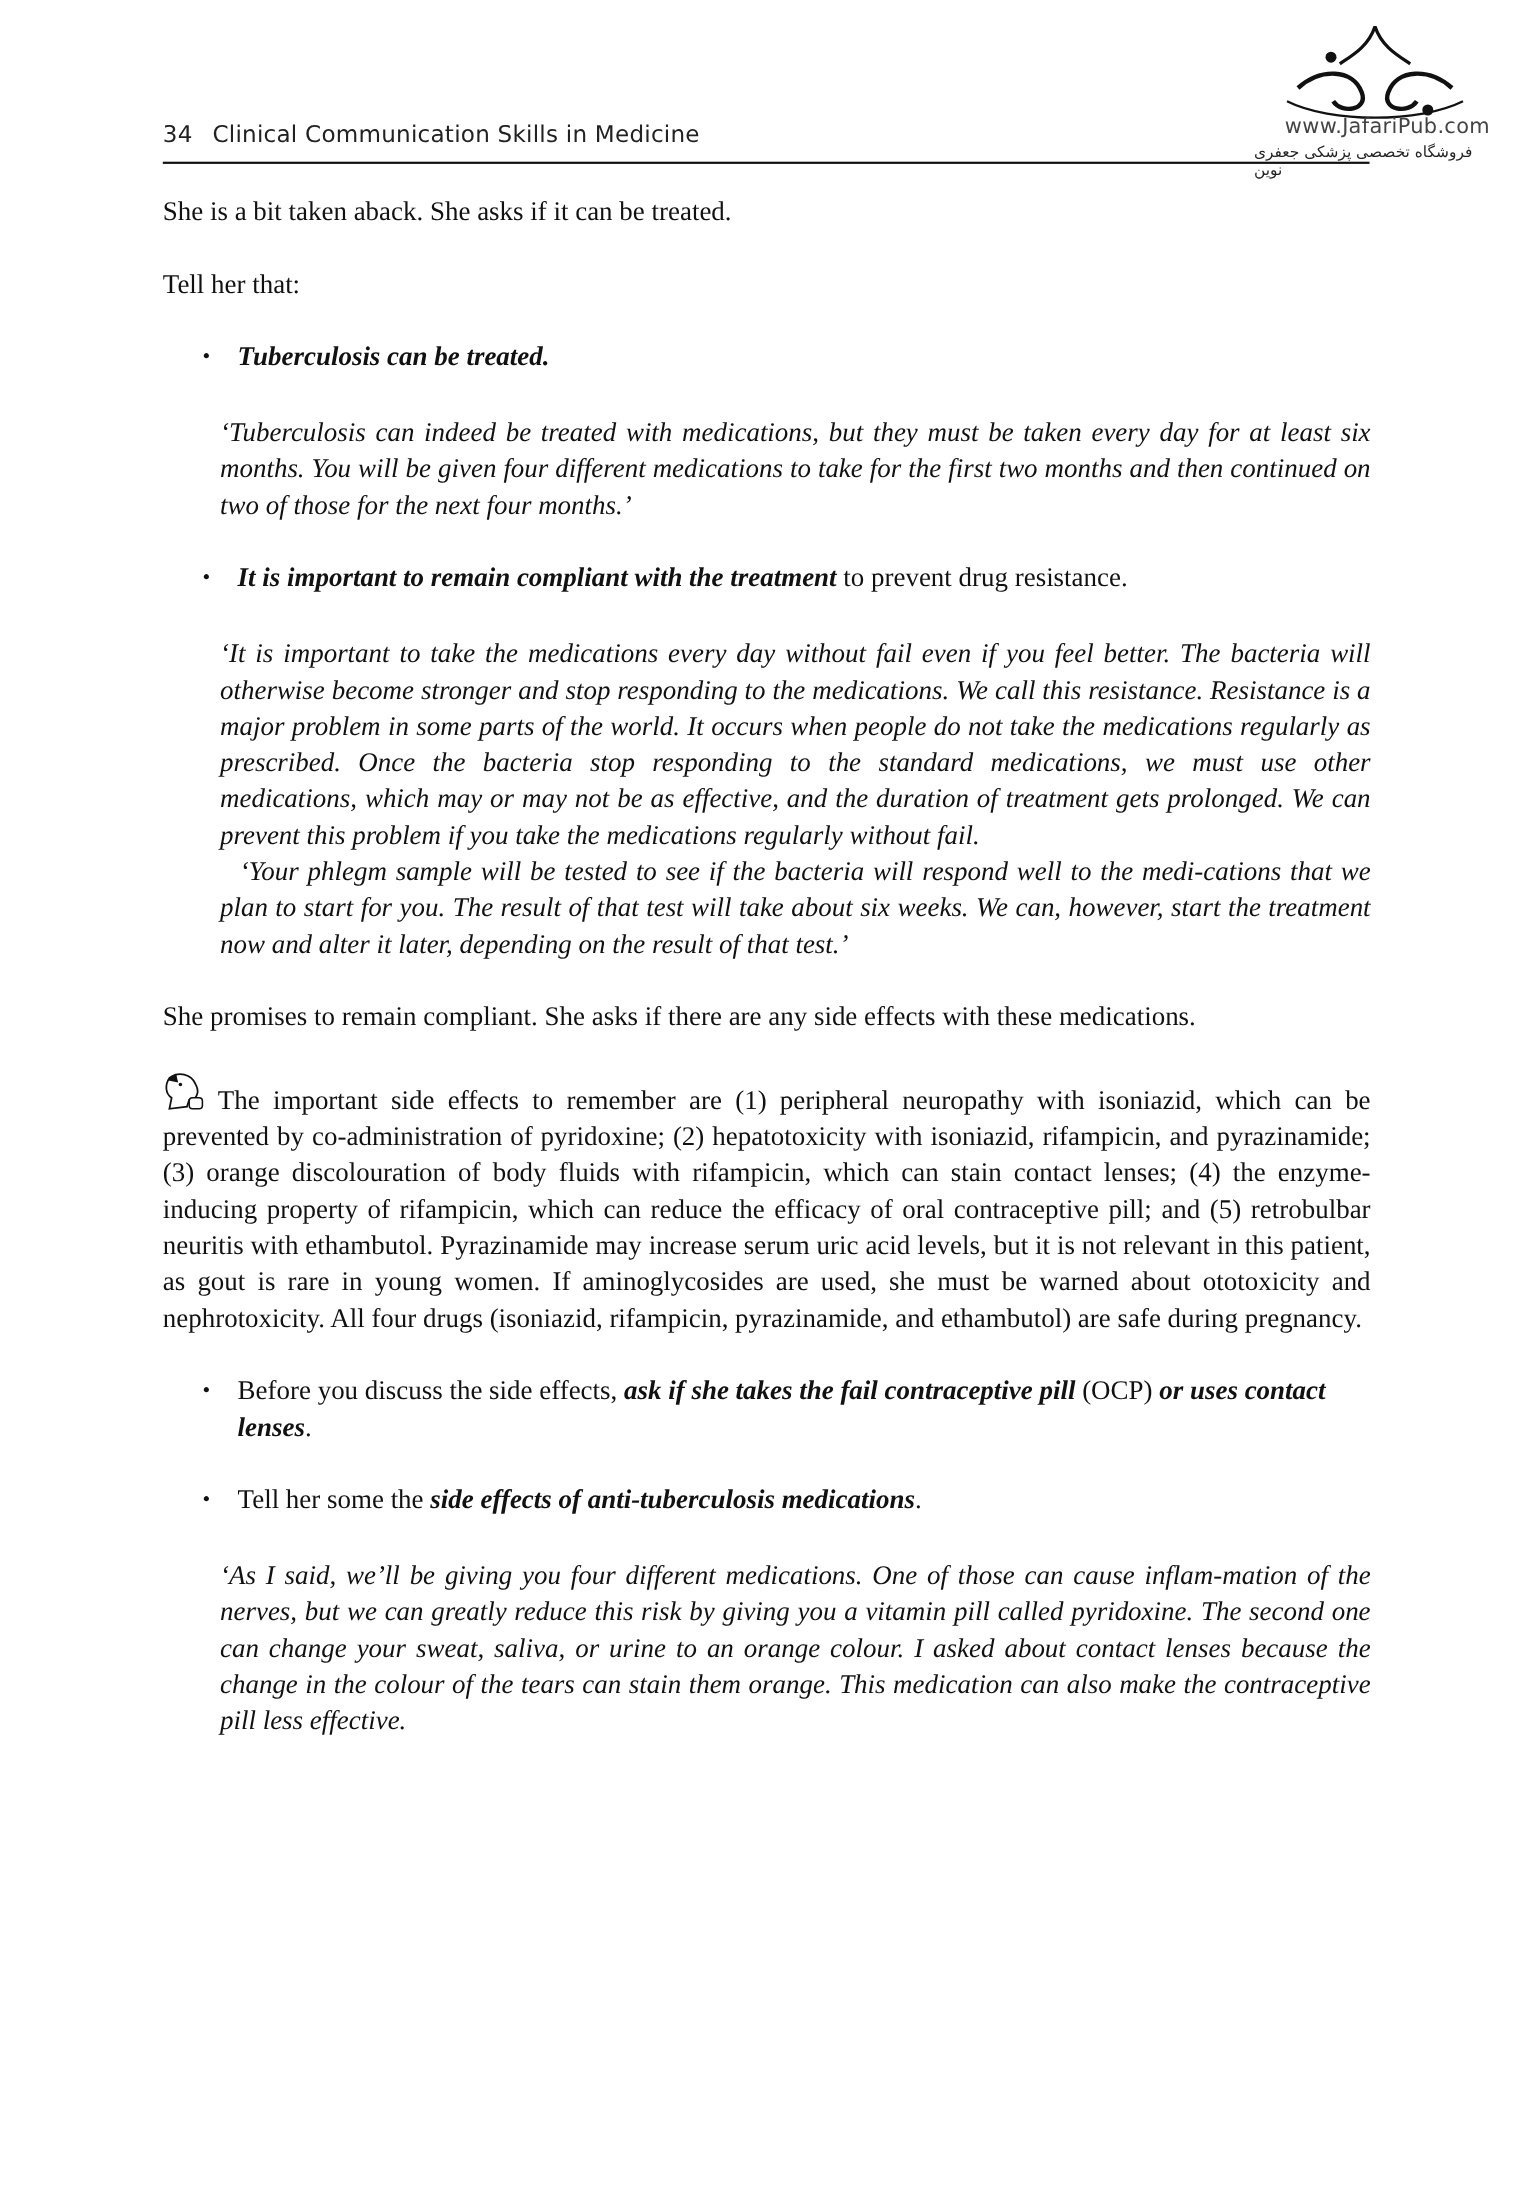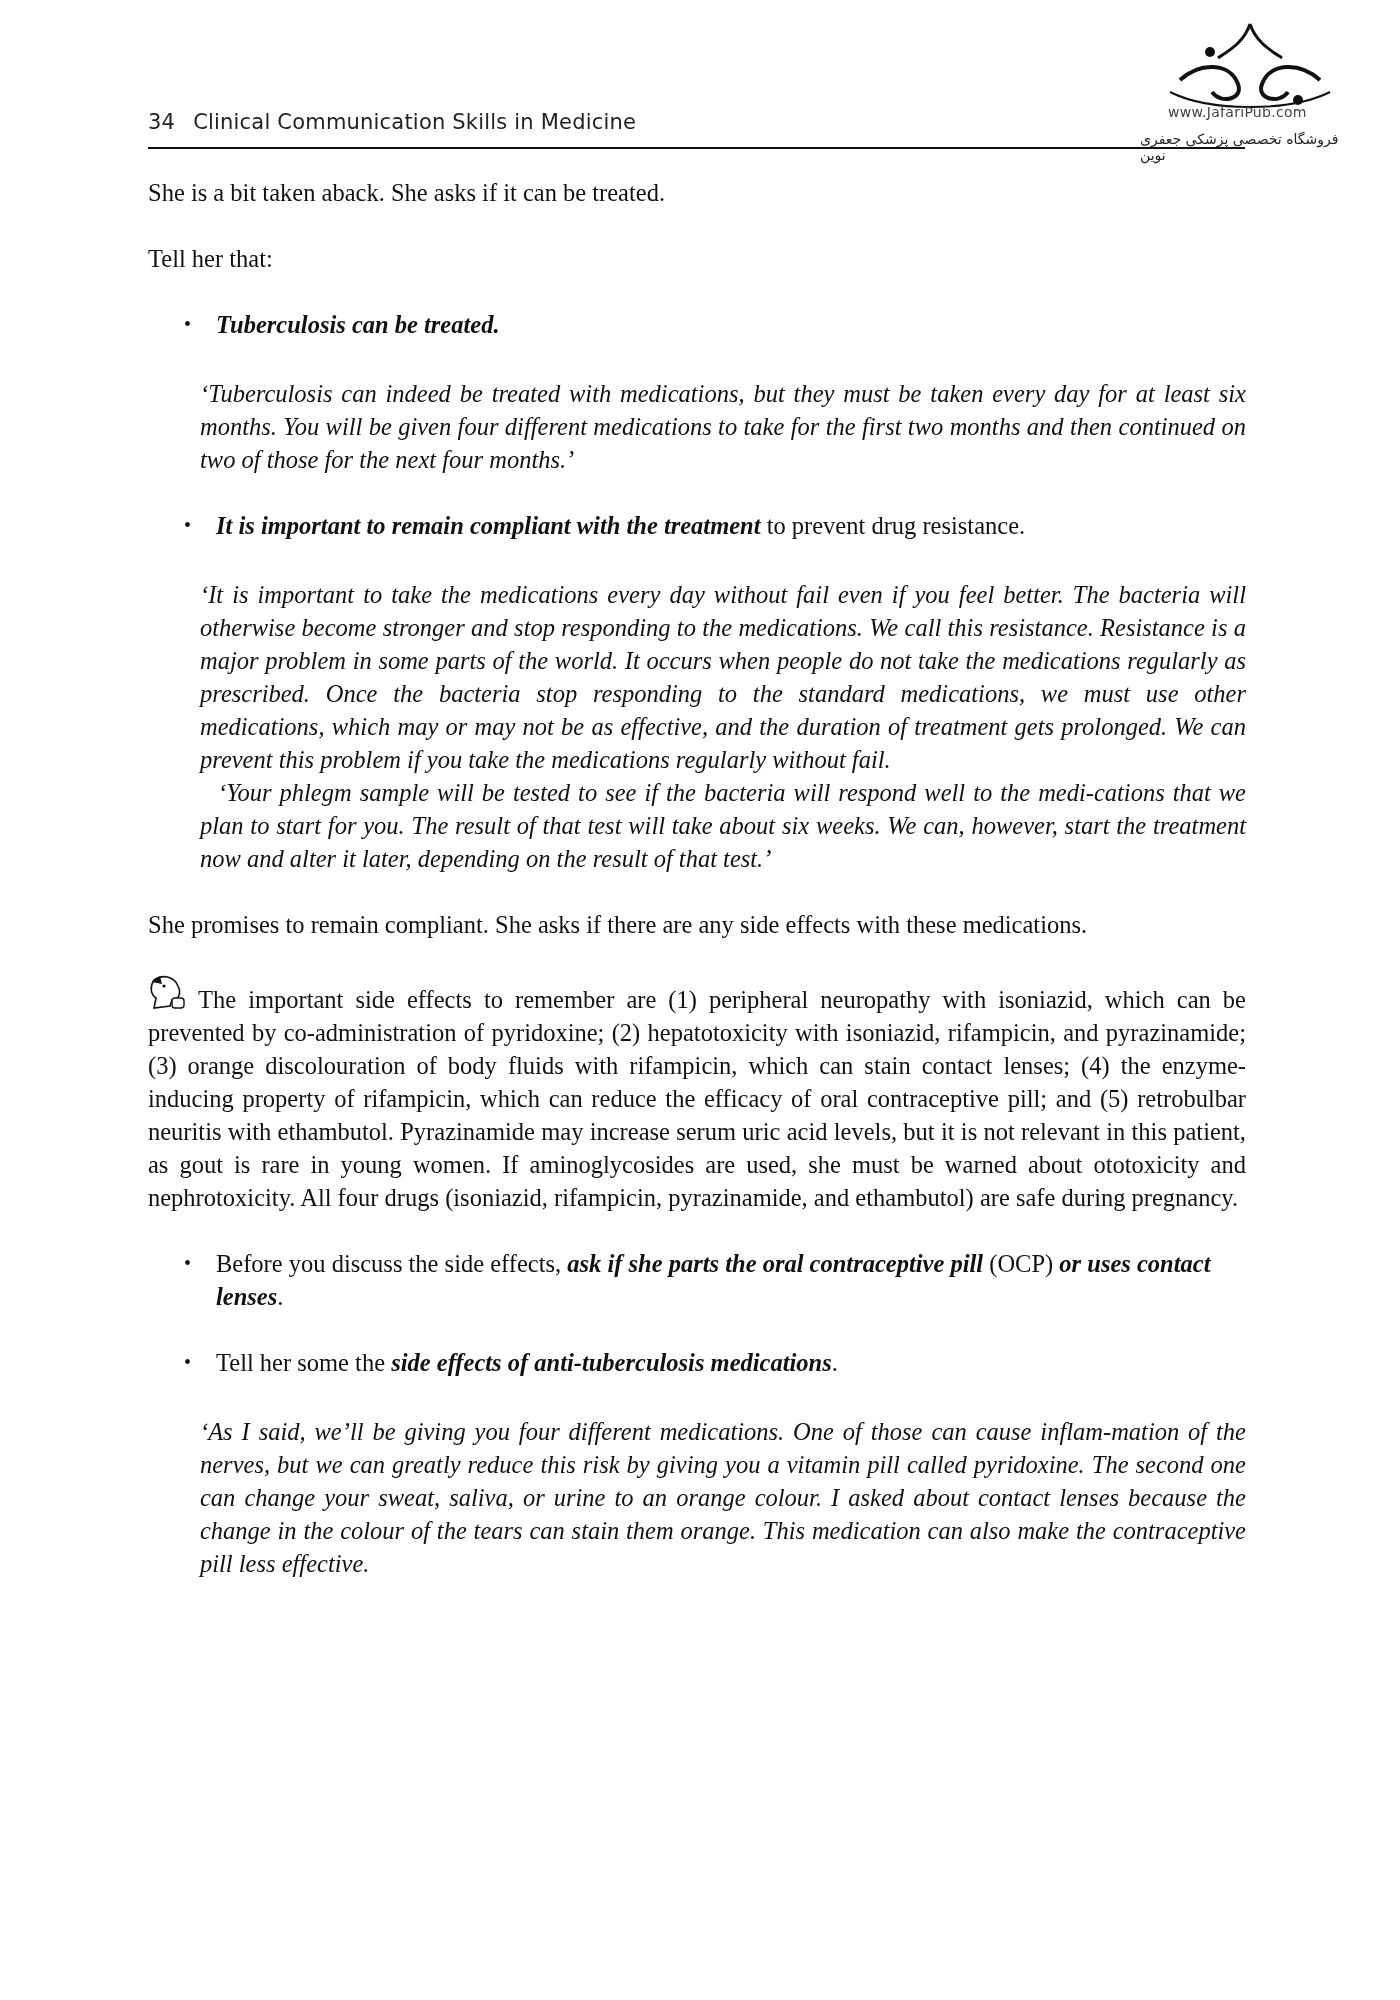--- a/index.html
+++ b/index.html
@@ -8,21 +8,21 @@
   .page { position:absolute; left:0; top:0; width:1400px; height:2000px; }
 
   
   .running-head { position:absolute; left:148px; top:110px; font-family:"DejaVu Sans","Liberation Sans",sans-serif;
                   font-size:21px; color:#222; letter-spacing:0.2px; }
   .running-head .pg { margin-right:18px;text-align:center; }
   .head-rule { position:absolute; left:148px; top:147px; width:1097px; height:2px; background:#111; }
 
   .logo { position:absolute; left:1160px; top:22px; width:180px; height:90px; }
   .logo-url { position:absolute; left:1168px; top:104px; font-family:"DejaVu Sans","Liberation Sans",sans-serif;
-              font-size:14px; color:#444; letter-spacing:0.3px; }
+              font-size:19px; color:#444; letter-spacing:0.3px; }
   .logo-fa { position:absolute; left:1140px; top:131px; width:210px; text-align:left; direction:rtl;
              font-family:"DejaVu Sans",sans-serif; font-size:14px; color:#222; }
 
   
   .body { position:absolute; left:148px; top:176px; width:1098px; font-size:24.5px; line-height:33px; }
   p { margin:0; text-align:justify; }
   .para { margin-bottom:33px; }
   .bullet { position:relative; padding-left:68px; margin-bottom:33px; }
   .bullet .dot { position:absolute; left:36px; top:0; font-size:20px; }
   .quote { padding-left:52px; font-style:italic; margin-bottom:33px; text-align:justify;margin-top:36px; }
@@ -78,21 +78,21 @@
       <svg class="tip-icon" viewBox="0 0 44 40">
         <path d="M6 6 C 14 0, 26 2, 30 12 C 34 20, 30 26, 24 26 L 22 32 L 6 34 L 8 24 C 2 20, 2 12, 6 6 Z" fill="#fff" stroke="#111" stroke-width="1.6"></path>
         <path d="M4 8 L 12 2 L 14 10 Z" fill="#111"></path>
         <circle cx="16" cy="12" r="1.6" fill="#111"></circle>
         <rect x="24" y="24" width="12" height="10" rx="3" fill="#fff" stroke="#111" stroke-width="1.4"></rect>
       </svg><span>The important side effects to remember are (1) peripheral neuropathy with isoniazid, which can be prevented by co-administration of pyridoxine; (2) hepatotoxicity with isoniazid, rifampicin, and pyrazinamide; (3) orange discolouration of body fluids with rifampicin, which can stain contact lenses; (4) the enzyme-inducing property of rifampicin, which can reduce the efficacy of oral contraceptive pill; and (5) retrobulbar neuritis with ethambutol. Pyrazinamide may increase serum uric acid levels, but it is not relevant in this patient, as gout is rare in young women. If aminoglycosides are used, she must be warned about ototoxicity and nephrotoxicity. All four drugs (isoniazid, rifampicin, pyrazinamide, and ethambutol) are safe during pregnancy.</span>
     </p>
 
     <div class="bullet">
       <span class="dot">•</span>
-      <span>Before you discuss the side effects, </span><em class="bi">ask if she parts the oral contraceptive pill</em><span> (OCP) </span><em class="bi">or uses contact lenses</em><span>.</span>
+      <span>Before you discuss the side effects, </span><em class="bi">ask if she takes the fail contraceptive pill</em><span> (OCP) </span><em class="bi">or uses contact lenses</em><span>.</span>
     </div>
 
 
     <div class="bullet">
       <span class="dot">•</span>
       <span>Tell her some the </span><em class="bi">side effects of anti-tuberculosis medications</em><span>.</span>
     </div>
     <div class="quote">
       <p>‘As I said, we’ll be giving you four different medications. One of those can cause inflam-mation of the nerves, but we can greatly reduce this risk by giving you a vitamin pill called pyridoxine. The second one can change your sweat, saliva, or urine to an orange colour. I asked about contact lenses because the change in the colour of the tears can stain them orange. This medication can also make the contraceptive pill less effective.</p>
     </div>

